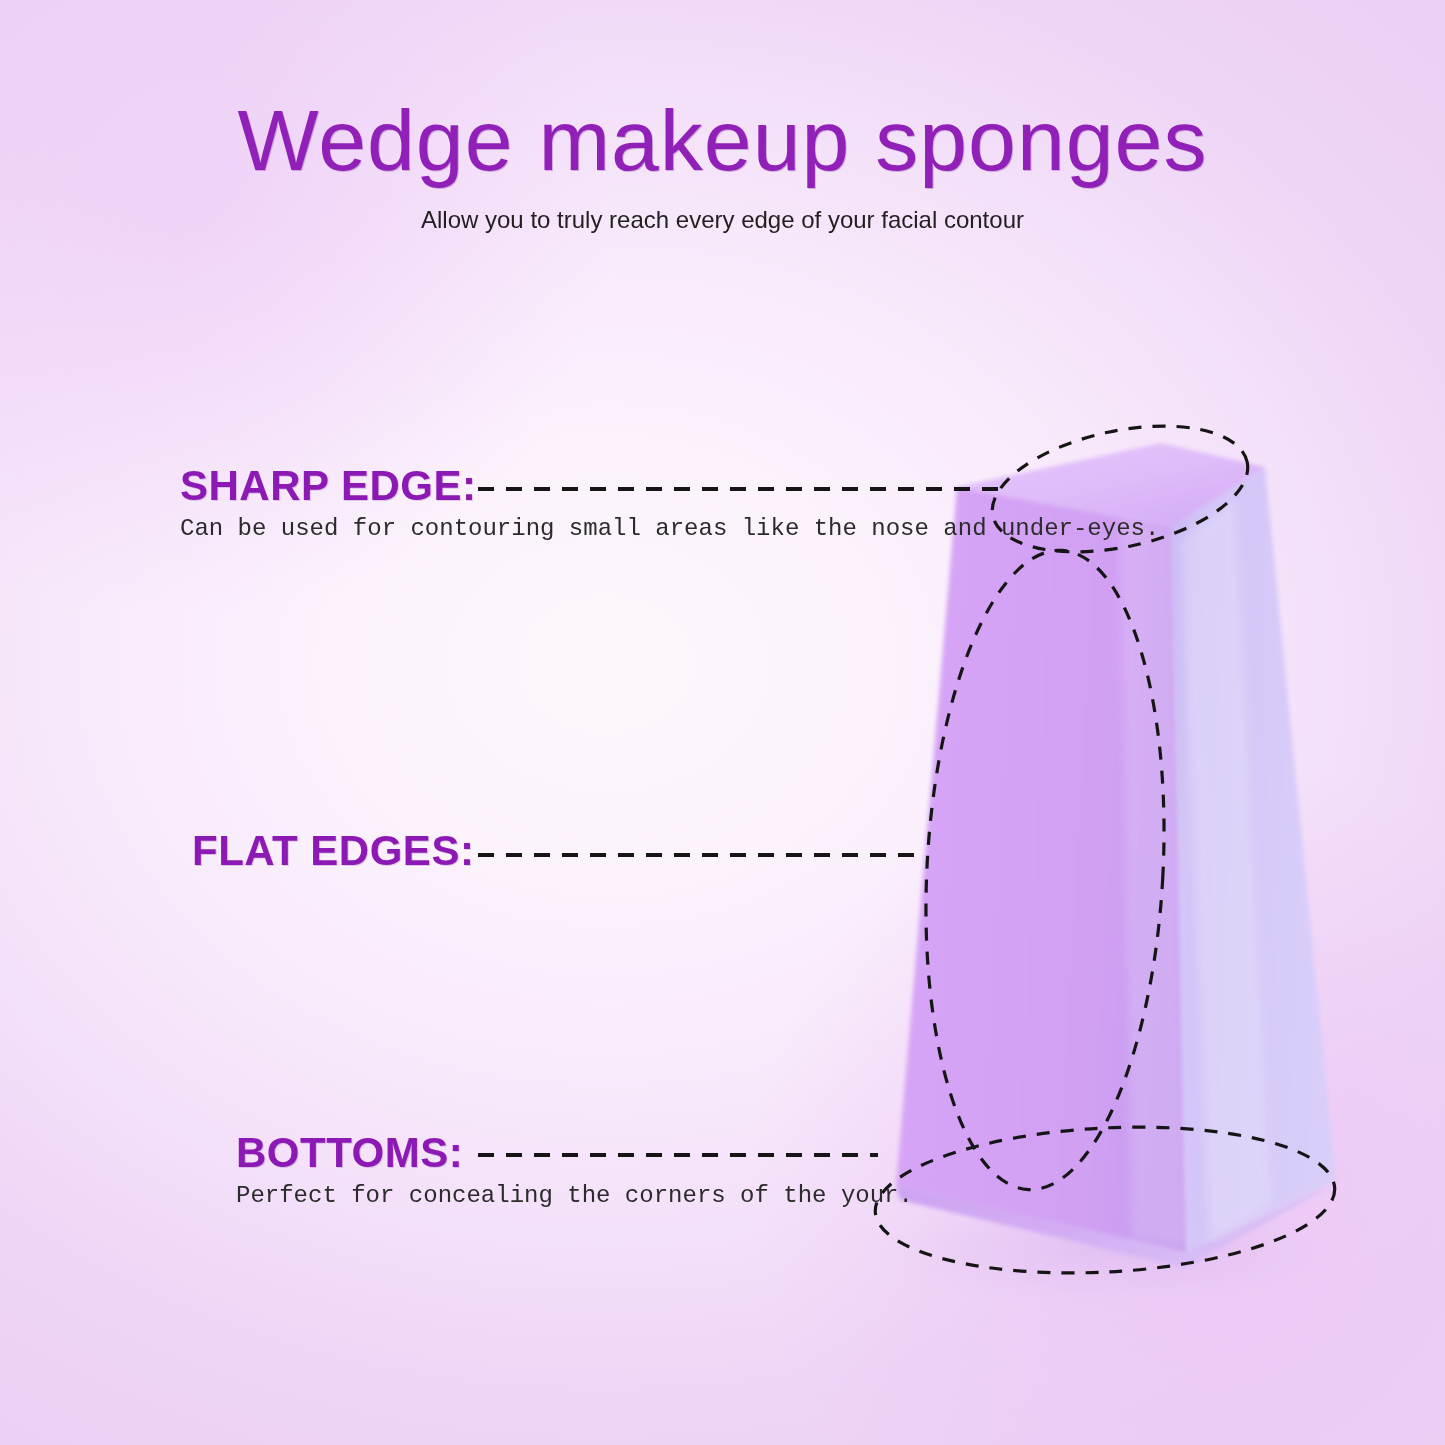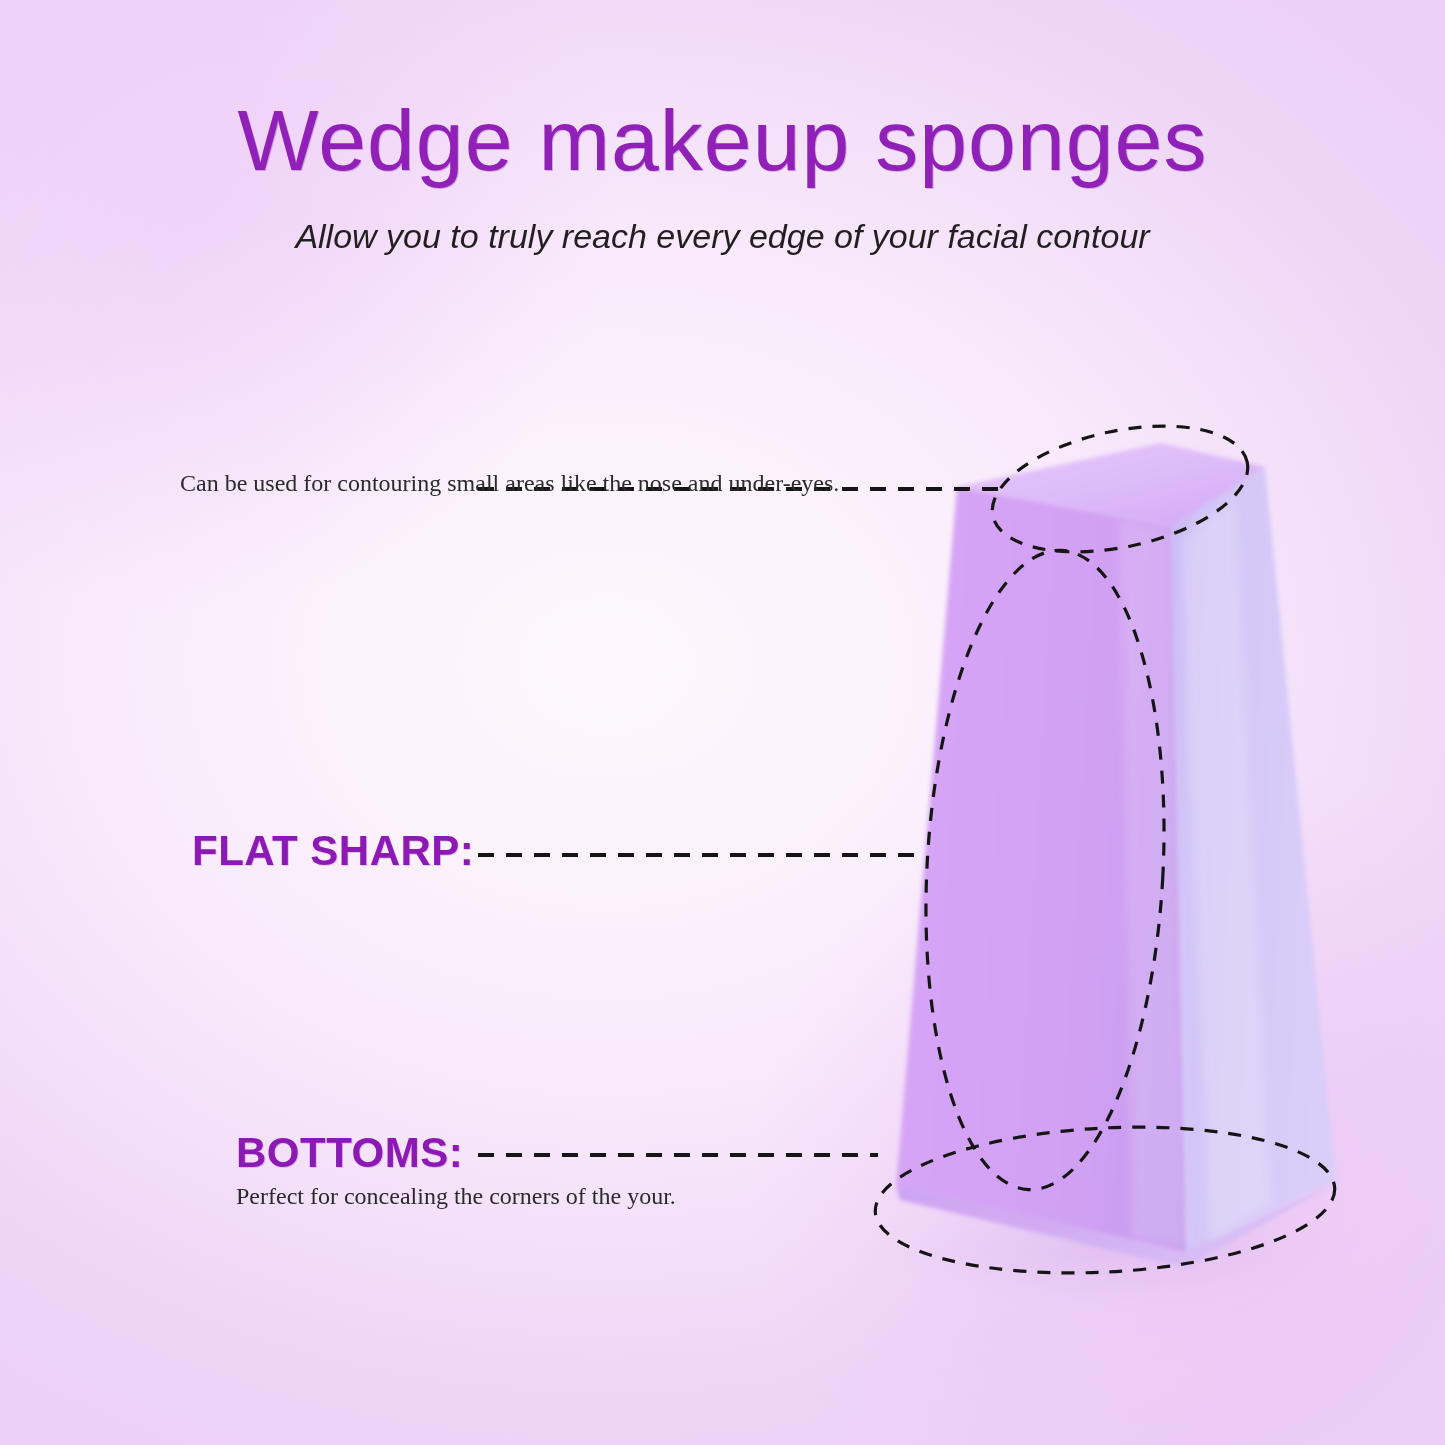--- a/index.html
+++ b/index.html
@@ -63,28 +63,27 @@
     font-family: "Liberation Sans", sans-serif;
     font-size: 86px;
     line-height: 96px;
     font-weight: 400;
     letter-spacing: 1px;
     color: #9120b8;
     text-shadow: 1px 1px 0 rgba(90,10,120,0.25);
     text-align: center;
   }
   #subtitle {
-    margin: 16px;
+    margin: 0;
     padding-top: 12px;
     font-family: "Liberation Sans", sans-serif;
-    font-size: 34px;
+    font-size: 24px;
     line-height: 40px;
     font-weight: 400;
     color: #231f20;
-    font-style: italic;
   }
 
   
   #art {
     position: absolute;
     left: 0;
     top: 0;
     width: 1445px;
     height: 1445px;
     z-index: 2;
@@ -99,21 +98,21 @@
     font-family: "Liberation Sans", sans-serif;
     font-size: 42px;
     line-height: 46px;
     font-weight: 700;
     color: #8d19b5;
     letter-spacing: 0.5px;
     white-space: nowrap;
     text-shadow: 1px 1px 0 rgba(90,10,120,0.18);
   }
   .callout-desc {
-    font-family: Liberation Serif, serif;
+    font-family: Liberation Mono, monospace;
     font-size: 24px;
     line-height: 30px;
     font-weight: 400;
     color: #2b2b2b;
     white-space: nowrap;
     padding-top: 5px;
   }
 
   #callout-sharp   { left: 180px;  top: 463px;  }
   #callout-flat    { left: 192px;  top: 828px;  }
@@ -192,25 +191,26 @@
     <ellipse cx="1105" cy="1200" rx="230" ry="72" transform="rotate(-3 1105 1200)" fill="none" stroke="#151515" stroke-width="3.2" stroke-dasharray="13 11" stroke-linecap="butt"></ellipse>
 
     <line x1="478" y1="489" x2="1010" y2="489" stroke="#151515" stroke-width="4" stroke-dasharray="16 12" stroke-linecap="butt"></line>
 
     <line x1="478" y1="855" x2="925" y2="855" stroke="#151515" stroke-width="4" stroke-dasharray="16 12" stroke-linecap="butt"></line>
 
     <line x1="478" y1="1155" x2="878" y2="1155" stroke="#151515" stroke-width="4" stroke-dasharray="16 12" stroke-linecap="butt"></line>
   </svg>
 
   <div class="callout" id="callout-sharp">
+    <div class="callout-head">SHARP EDGE:</div>
     <div class="callout-desc">Can be used for contouring small areas like the nose and under-eyes.</div>
   </div>
 
   <div class="callout" id="callout-flat">
-    <div class="callout-head">FLAT SHARP:</div>
+    <div class="callout-head">FLAT EDGES:</div>
   </div>
 
   <div class="callout" id="callout-bottoms">
     <div class="callout-head">BOTTOMS:</div>
     <div class="callout-desc">Perfect for concealing the corners of the your.</div>
   </div>
 
 </div>
 
 </body></html>

